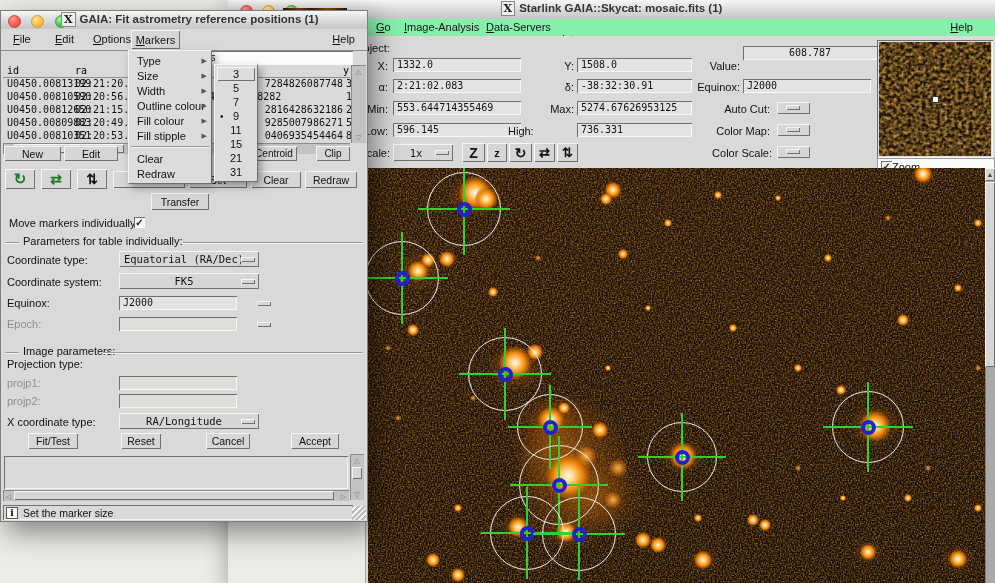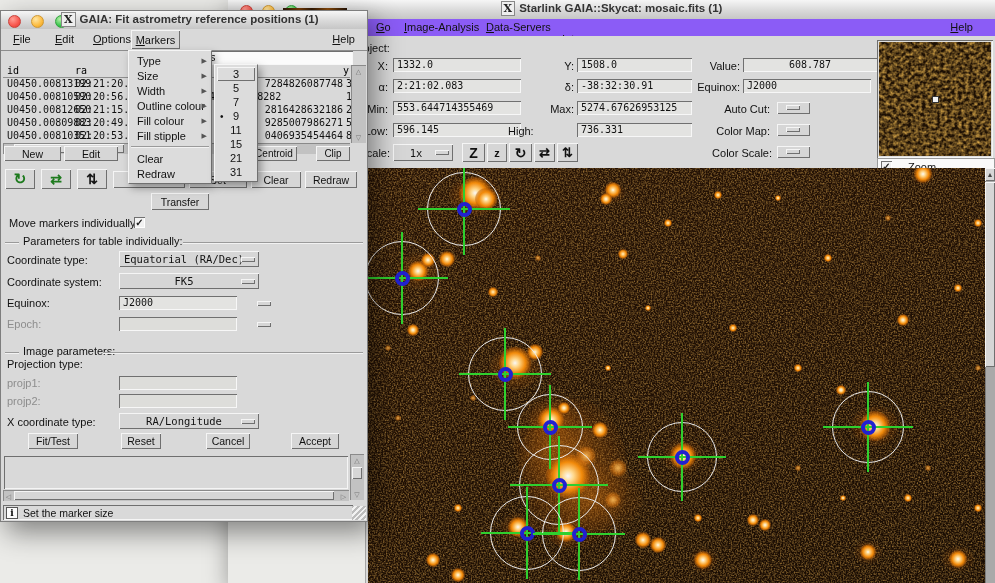--- a/index.html
+++ b/index.html
@@ -56,36 +56,36 @@
     <span class="abs" style="left:12px;top:4px;">
       <span class="tl tl-red"></span>
       <span class="tl tl-yel" style="margin-left:5px;"></span>
       <span class="tl tl-grn" style="margin-left:5px;"></span>
     </span>
     <div class="abs wtitle" style="left:0;right:0;top:2px;">
       <span class="xlogo">X</span><span>Starlink GAIA::Skycat: mosaic.fits (1)</span>
     </div>
   </div>
 
-  <div class="abs" style="left:0;top:19px;width:767px;height:17px;background:#8b5cf6;border-bottom:7px solid #4d7c0f;">
+  <div class="abs" style="left:0;top:19px;width:767px;height:17px;background:#86efac;border-bottom:7px solid #4d7c0f;">
     <span id="main-menus"><span class="abs menulbl u1" style="left: 148px; top: 2px;"><u>G</u>o</span><span class="abs menulbl u1" style="left: 176px; top: 2px;"><u>I</u>mage-Analysis</span><span class="abs menulbl u1" style="left: 258px; top: 2px;"><u>D</u>ata-Servers</span><span class="abs menulbl u1" style="left: 334px; top: 14px;"><u>I</u>nterop</span></span>
     <span class="abs menulbl u1" style="right:22px;top:2px;"><u>H</u>elp</span>
   </div>
 
   <div class="abs" style="left:137px;top:36px;width:630px;height:547px;background:#d9d9d9;border-left:1px solid #a5a5a5;"></div>
 
   <div class="abs lbl" style="left:127px;top:42px;">Object:</div>
 
   <div id="readouts">
       <div class="abs lbl" style="left: 92px; top: 60px; width: 68px; text-align: right;">X:</div>
       <div class="abs entry" style="left: 165px; top: 58px; width: 124px; height: 13px;">1332.0</div>
       <div class="abs lbl" style="left: 280px; top: 60px; width: 66px; text-align: right;">Y:</div>
       <div class="abs entry" style="left: 349px; top: 58px; width: 111px; height: 13px;">1508.0</div>
       <div class="abs lbl" style="left: 440px; top: 60px; width: 72px; text-align: right;">Value:</div>
-      <div class="abs entry" style="left: 515px; top: 58px; width: 124px; height: 13px; padding-left: 46px;">608.787</div>
+      <div class="abs entry" style="left: 515px; top: 46px; width: 124px; height: 13px; padding-left: 46px;">608.787</div>
       <div class="abs lbl" style="left: 92px; top: 81px; width: 68px; text-align: right;">α:</div>
       <div class="abs entry" style="left: 165px; top: 79px; width: 124px; height: 13px;">2:21:02.083</div>
       <div class="abs lbl" style="left: 280px; top: 81px; width: 66px; text-align: right;">δ:</div>
       <div class="abs entry" style="left: 349px; top: 79px; width: 111px; height: 13px;">-38:32:30.91</div>
       <div class="abs lbl" style="left: 440px; top: 81px; width: 72px; text-align: right;">Equinox:</div>
       <div class="abs entry" style="left: 515px; top: 79px; width: 124px; height: 13px;">J2000</div>
       <div class="abs lbl" style="left: 92px; top: 103px; width: 68px; text-align: right;">Min:</div>
       <div class="abs entry" style="left: 165px; top: 101px; width: 124px; height: 13px;">553.644714355469</div>
       <div class="abs lbl" style="left: 280px; top: 103px; width: 66px; text-align: right;">Max:</div>
       <div class="abs entry" style="left: 349px; top: 101px; width: 111px; height: 13px;">5274.67626953125</div>
@@ -128,21 +128,21 @@
         </filter>
         <rect width="112" height="114" filter="url(#nf2)"></rect>
       </svg>
       <div class="abs" style="left:53px;top:54px;width:5px;height:5px;background:#f3f3f3;border:1px solid #333;"></div>
     </div>
   </div>
   <div class="abs" style="left:649px;top:158px;width:116px;height:15px;background:#fafafa;border:1px solid #9a9a9a;display:flex;align-items:center;">
     <span class="cbox" style="margin-left:3px;">
         <span class="check">✓</span>
       </span>
-    <span class="lbl" style="margin-left:16px;">Zoom</span>
+    <span class="lbl" style="margin-left:0;">Zoom</span>
   </div>
 
   <div class="abs" id="image-panel" style="left:140px;top:168px;width:617px;height:415px;background:linear-gradient(160deg,#251205,#180c03);overflow:hidden;">
     <svg width="617" height="415" style="position:absolute;left:0;top:0;">
       <filter id="nf1" x="0" y="0" width="100%" height="100%">
         <feTurbulence type="fractalNoise" baseFrequency="0.65" numOctaves="2" seed="3" stitchTiles="stitch"></feTurbulence>
         <feColorMatrix type="matrix" values="0 0 0 0 0.95  0 0 0 0 0.52  0 0 0 0 0.10  1.1 0 0 0 -0.42"></feColorMatrix>
       </filter>
       <rect width="617" height="415" filter="url(#nf1)"></rect>
     </svg>

